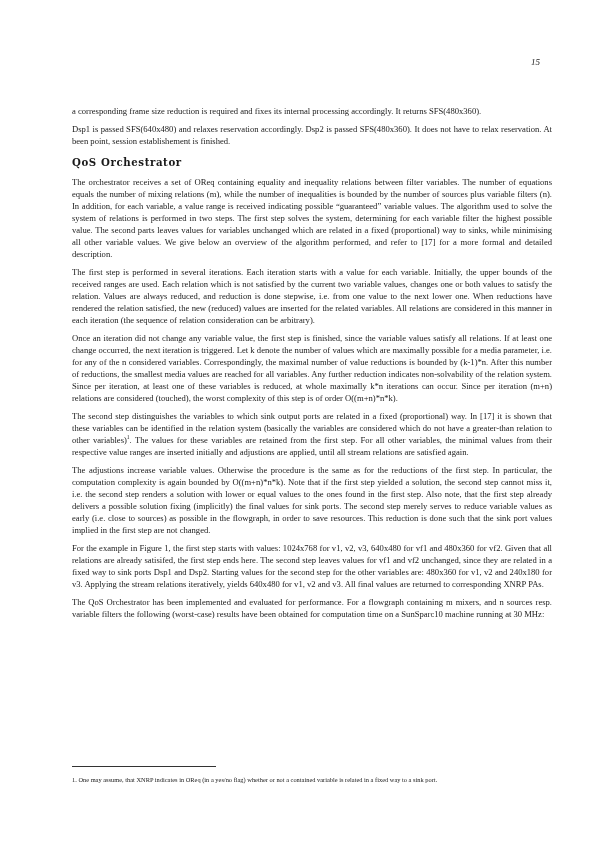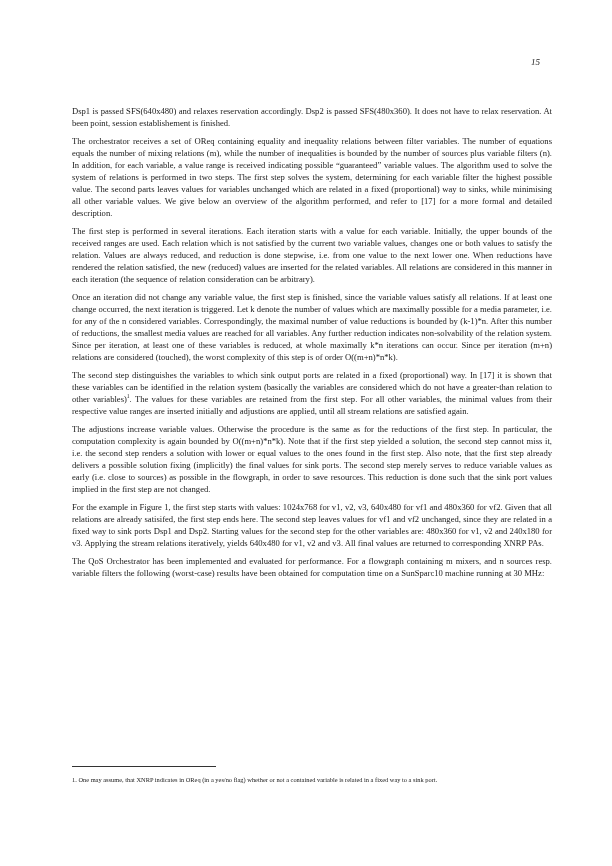--- a/index.html
+++ b/index.html
@@ -12,22 +12,24 @@
   .footnote-rule { position: absolute; top: 766px; left: 72px; width: 144px; border-top: 1px solid #333; }
   .footnote { position: absolute; top: 775px; left: 72px; width: 480px; font-size: 6.4px; line-height: 9px; }
   sup { font-size: 5.5px; line-height: 0; }
 </style>
 </head>
 <body>
 
 <div class="page-number">15</div>
 
 <div class="content">
+  <p>a corresponding frame size reduction is required and fixes its internal processing accordingly. It returns SFS(480x360).</p>
   <p>Dsp1 is passed SFS(640x480) and relaxes reservation accordingly. Dsp2 is passed SFS(480x360). It does not have to relax reservation. At been point, session establishement is finished.</p>
 
+  <h2>QoS Orchestrator</h2>
 
   <p>The orchestrator receives a set of OReq containing equality and inequality relations between filter variables. The number of equations equals the number of mixing relations (m), while the number of inequalities is bounded by the number of sources plus variable filters (n). In addition, for each variable, a value range is received indicating possible “guaranteed” variable values. The algorithm used to solve the system of relations is performed in two steps. The first step solves the system, determining for each variable filter the highest possible value. The second parts leaves values for variables unchanged which are related in a fixed (proportional) way to sinks, while minimising all other variable values. We give below an overview of the algorithm performed, and refer to [17] for a more formal and detailed description.</p>
   <p>The first step is performed in several iterations. Each iteration starts with a value for each variable. Initially, the upper bounds of the received ranges are used. Each relation which is not satisfied by the current two variable values, changes one or both values to satisfy the relation. Values are always reduced, and reduction is done stepwise, i.e. from one value to the next lower one. When reductions have rendered the relation satisfied, the new (reduced) values are inserted for the related variables. All relations are considered in this manner in each iteration (the sequence of relation consideration can be arbitrary).</p>
   <p>Once an iteration did not change any variable value, the first step is finished, since the variable values satisfy all relations. If at least one change occurred, the next iteration is triggered. Let k denote the number of values which are maximally possible for a media parameter, i.e. for any of the n considered variables. Correspondingly, the maximal number of value reductions is bounded by (k-1)*n. After this number of reductions, the smallest media values are reached for all variables. Any further reduction indicates non-solvability of the relation system. Since per iteration, at least one of these variables is reduced, at whole maximally k*n iterations can occur. Since per iteration (m+n) relations are considered (touched), the worst complexity of this step is of order O((m+n)*n*k).</p>
 
   <p><span>The second step distinguishes the variables to which sink output ports are related in a fixed (proportional) way. In [17] it is shown that these variables can be identified in the relation system (basically the variables are considered which do not have a greater-than relation to other variables)</span><sup>1</sup><span>. The values for these variables are retained from the first step. For all other variables, the minimal values from their respective value ranges are inserted initially and adjustions are applied, until all stream relations are satisfied again.</span></p>
 
   <p>The adjustions increase variable values. Otherwise the procedure is the same as for the reductions of the first step. In particular, the computation complexity is again bounded by O((m+n)*n*k). Note that if the first step yielded a solution, the second step cannot miss it, i.e. the second step renders a solution with lower or equal values to the ones found in the first step. Also note, that the first step already delivers a possible solution fixing (implicitly) the final values for sink ports. The second step merely serves to reduce variable values as early (i.e. close to sources) as possible in the flowgraph, in order to save resources. This reduction is done such that the sink port values implied in the first step are not changed.</p>
   <p>For the example in Figure 1, the first step starts with values: 1024x768 for v1, v2, v3, 640x480 for vf1 and 480x360 for vf2. Given that all relations are already satisifed, the first step ends here. The second step leaves values for vf1 and vf2 unchanged, since they are related in a fixed way to sink ports Dsp1 and Dsp2. Starting values for the second step for the other variables are: 480x360 for v1, v2 and 240x180 for v3. Applying the stream relations iteratively, yields 640x480 for v1, v2 and v3. All final values are returned to corresponding XNRP PAs.</p>
   <p>The QoS Orchestrator has been implemented and evaluated for performance. For a flowgraph containing m mixers, and n sources resp. variable filters the following (worst-case) results have been obtained for computation time on a SunSparc10 machine running at 30 MHz:</p>

